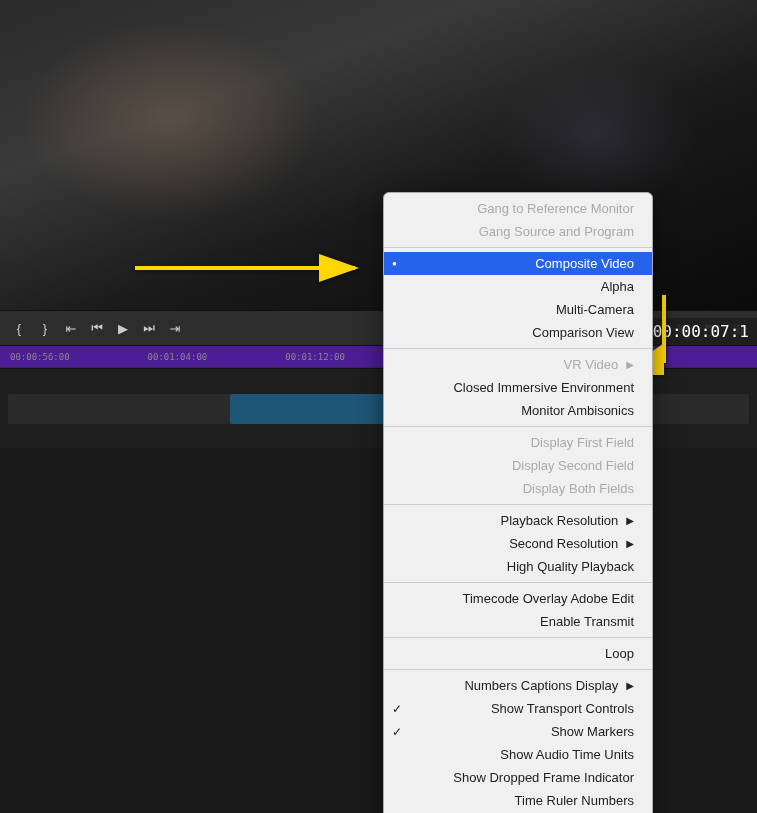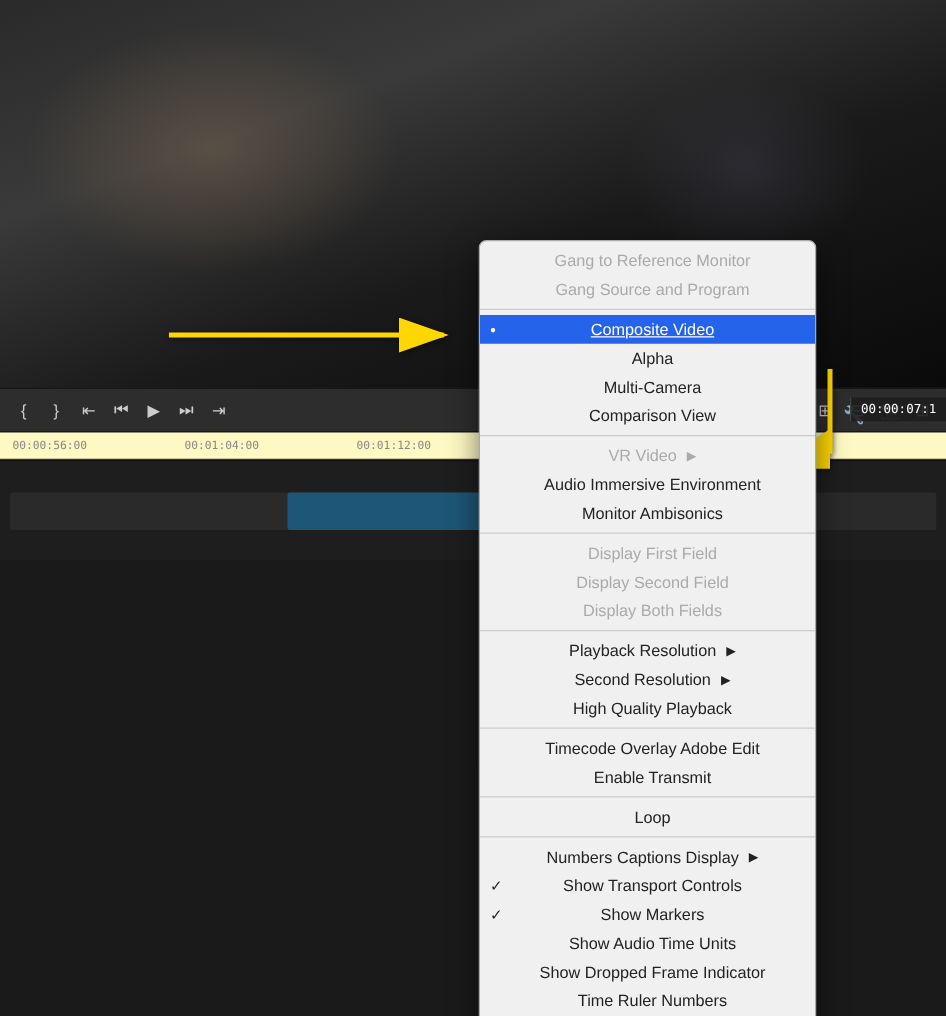--- a/index.html
+++ b/index.html
@@ -85,32 +85,31 @@
       padding: 4px 0;
       z-index: 100;
       font-size: 13px;
     }
     .menu-item {
       padding: 4px 18px 4px 26px;
       color: #222;
       cursor: pointer;
       display: flex;
       align-items: center;
-      justify-content: center;
+      justify-content: flex-end;
       white-space: nowrap;
       position: relative;
     }
     .menu-item.disabled {
       color: #aaa;
       cursor: default;
     }
     .menu-item.selected-item {
       background: #2563eb;
       color: white;
-      text-decoration: underline;
     }
     .menu-item.checked::before {
       content: '✓';
       position: absolute;
       left: 8px;
       font-size: 12px;
     }
     .menu-item .submenu-arrow {
       font-size: 10px;
       margin-left: 8px;
@@ -149,37 +148,37 @@
     }
 
     
     .timecode-overlay {
       position: absolute;
       top: 318px;
       right: 0px;
       background: rgba(30,30,30,0.9);
       color: #fff;
       font-family: monospace;
-      font-size: 10px;
+      font-size: 16px;
       padding: 4px 8px;
       border-left: 1px solid #444;
     }
     .wrench-icon {
       position: absolute;
       top: 324px;
       right: 65px;
       color: #aaa;
       font-size: 14px;
     }
 
     
     .ruler-area {
       width: 100%;
       height: 22px;
-      background: #fef9c3;
+      background: #4c1d95;
       display: flex;
       align-items: center;
       padding-left: 10px;
       gap: 78px;
       font-size: 9px;
       color: #888;
       font-family: monospace;
       overflow: hidden;
       border-bottom: 1px solid #333;
     }
@@ -267,21 +266,21 @@
     </div>
     <div class="menu-item">
       <span>Comparison View</span>
     </div>
     <div class="menu-separator"></div>
     <div class="menu-item disabled">
       <span>VR Video</span>
       <span class="submenu-arrow">▶</span>
     </div>
     <div class="menu-item">
-      <span>Audio Immersive Environment</span>
+      <span>Closed Immersive Environment</span>
     </div>
     <div class="menu-item">
       <span>Monitor Ambisonics</span>
     </div>
     <div class="menu-separator"></div>
     <div class="menu-item disabled">
       <span>Display First Field</span>
     </div>
     <div class="menu-item disabled">
       <span>Display Second Field</span>

